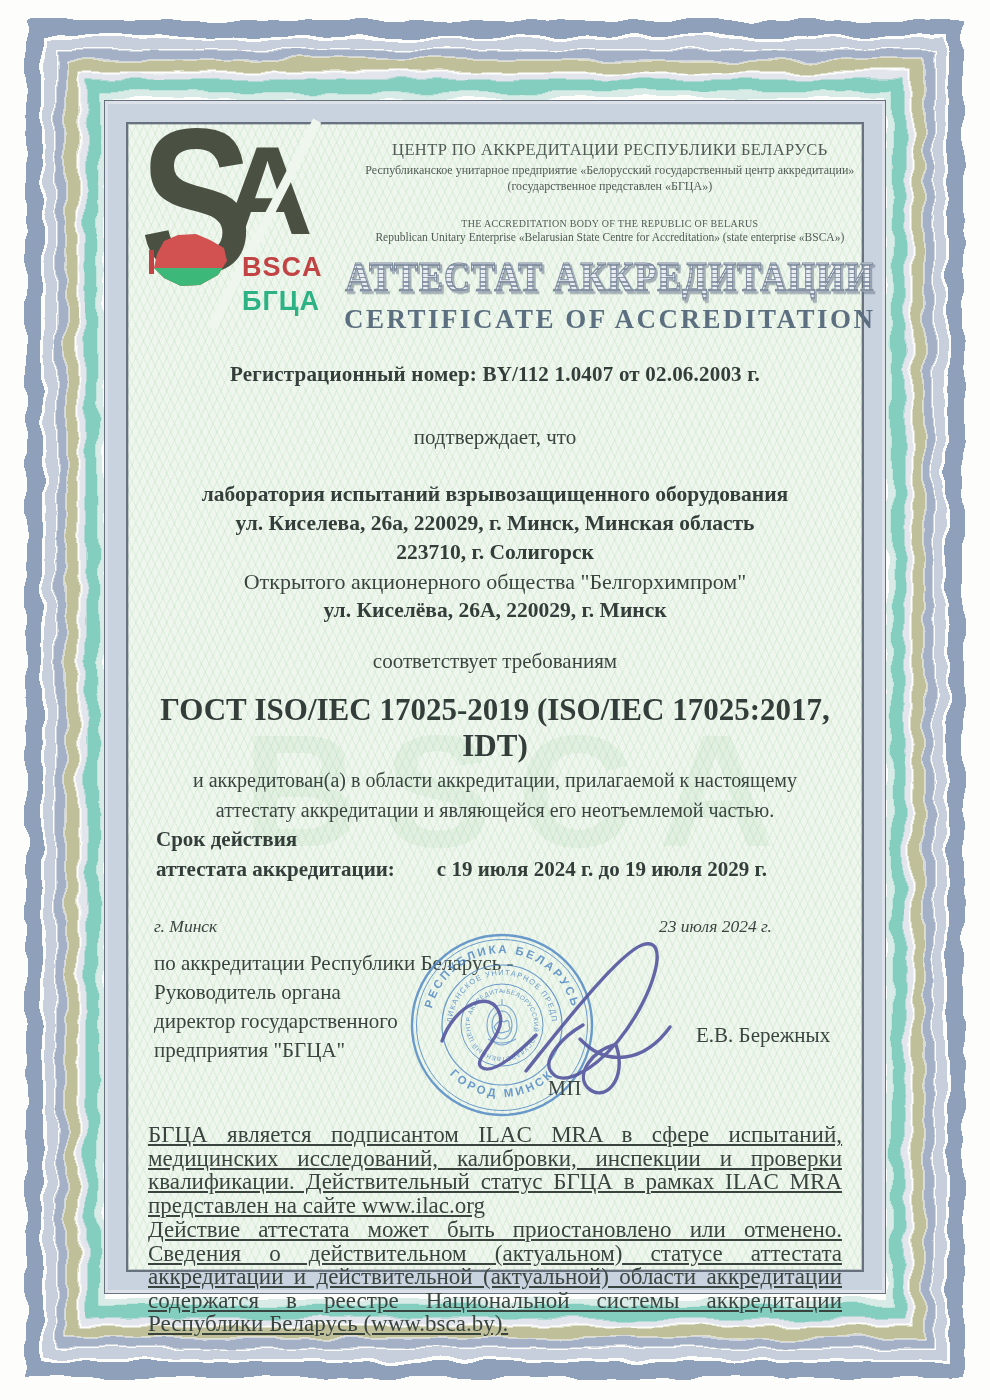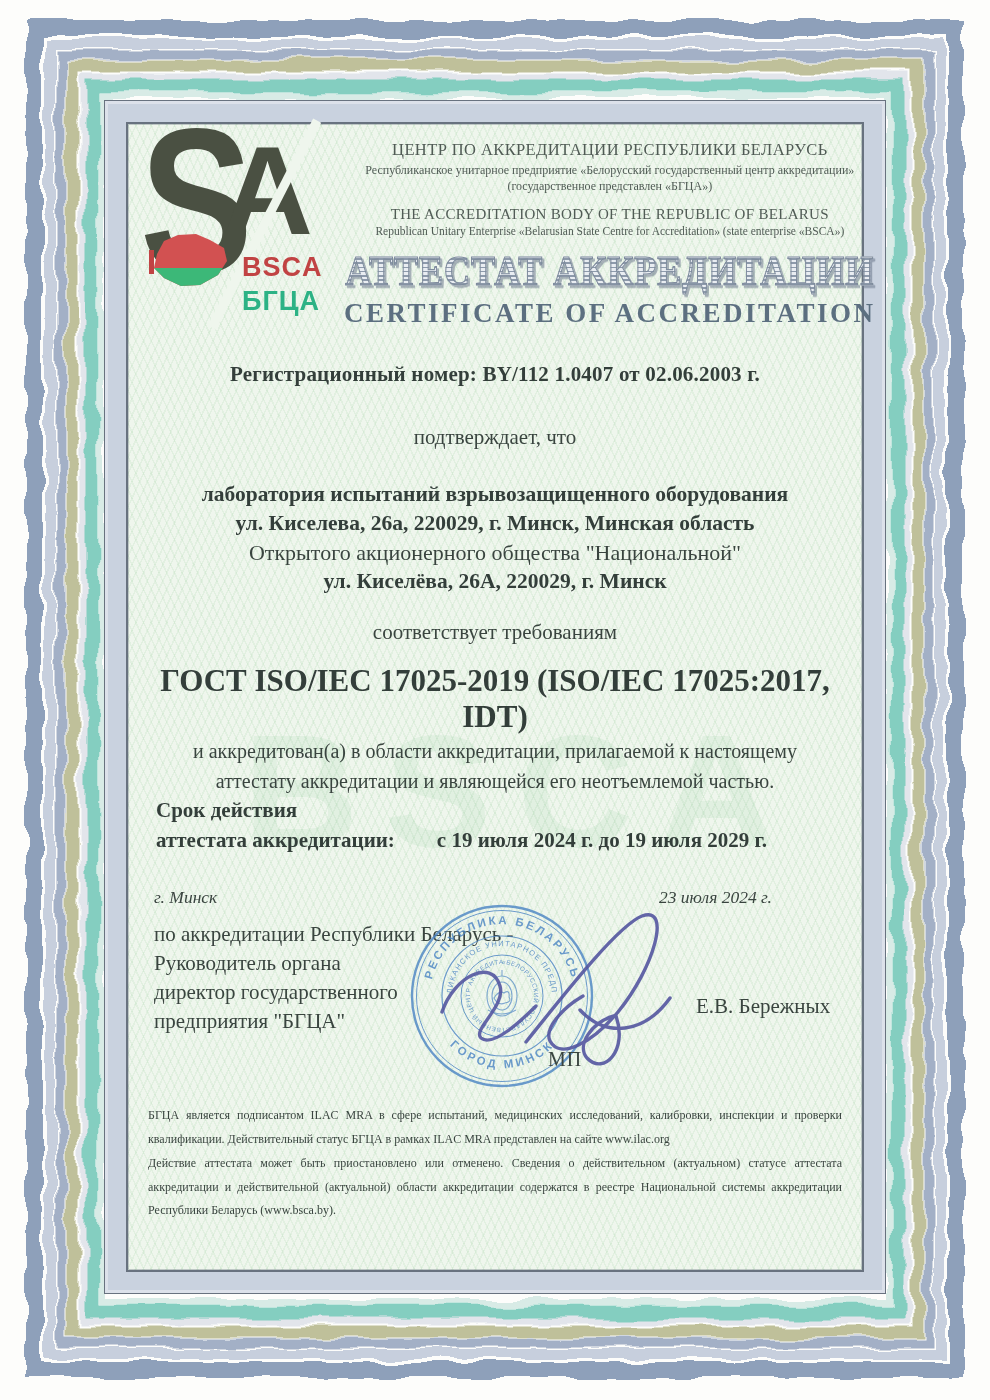--- a/index.html
+++ b/index.html
@@ -48,21 +48,21 @@
   .logo-map{position:absolute;left:0px;top:92px;}
   .logo-bsca{position:absolute;left:94px;top:116px;font-family:"Liberation Sans",sans-serif;
              font-weight:700;font-size:27px;color:#c14343;letter-spacing:1px;}
   .logo-bgca{position:absolute;left:94px;top:150px;font-family:"Liberation Sans",sans-serif;
              font-weight:700;font-size:27px;color:#2cb285;letter-spacing:1px;}
 
   .header-col{flex:1;text-align:center;padding-top:4px;color:#505b55;}
   .h-org-ru{font-size:16.5px;letter-spacing:.4px;}
   .h-ent-ru{font-size:12px;margin-top:3px;}
   .h-ent-ru2{font-size:12px;margin-top:1px;}
-  .h-org-en{font-size:15px;margin-top:12px;letter-spacing:.3px;}
+  .h-org-en{font-size:10px;margin-top:24px;letter-spacing:.3px;}
   .h-ent-en{font-size:11.5px;margin-top:2px;}
 
   .title-ru{
     margin-top:13px;font-weight:700;font-size:36px;line-height:1.05;letter-spacing:1px;
     white-space:nowrap;color:#b6c0cc;
     background:repeating-linear-gradient(180deg,#8d9aab 0 1.5px,#e9edf2 1.5px 3.5px);
     -webkit-background-clip:text;background-clip:text;-webkit-text-fill-color:transparent;
     -webkit-text-stroke:1px #7f8c9d;
     filter:drop-shadow(2px 2.5px 0 rgba(105,118,138,.55));
     transform:scaleY(1.18);transform-origin:center top;
@@ -92,21 +92,21 @@
 
   
   .sign-area{position:relative;height:172px;margin-top:10px;}
   .position-lines{position:absolute;left:6px;top:2px;font-size:21px;line-height:29px;}
   .seal{position:absolute;left:258px;top:-18px;opacity:.82;}
   .autograph{position:absolute;left:272px;top:-28px;}
   .sign-name{position:absolute;left:548px;top:76px;font-size:21px;}
   .sign-mp{position:absolute;left:400px;top:130px;font-size:20px;letter-spacing:1px;}
 
   
-  .footer{margin-top:14px;font-size:12px;line-height:23.5px;text-align:justify;}
+  .footer{margin-top:4px;font-size:23px;line-height:23.5px;text-align:justify;text-decoration:underline;}
   .footer p{margin:0 0 1px 0;}
 </style>
 </head>
 <body>
 
 <div class="paper">
 
   <svg class="border-art" width="942" height="1362" viewBox="0 0 942 1362">
     <defs>
       <filter id="wavy" x="-4%" y="-4%" width="108%" height="108%">
@@ -164,21 +164,22 @@
             <div class="title-en">CERTIFICATE OF ACCREDITATION</div>
           </div>
         </div>
 
         <div class="reg-line c">Регистрационный номер: BY/112 1.0407 от 02.06.2003 г.</div>
         <div class="confirms c">подтверждает, что</div>
 
         <div class="subject c">
           <div class="b">лаборатория испытаний взрывозащищенного оборудования</div>
           <div class="b">ул. Киселева, 26а, 220029, г. Минск, Минская область</div>
-          <div class="r">Открытого акционерного общества "Национальной"</div>
+          <div class="b">223710, г. Солигорск</div>
+          <div class="r">Открытого акционерного общества "Белгорхимпром"</div>
           <div class="b">ул. Киселёва, 26А, 220029, г. Минск</div>
         </div>
 
         <div class="meets c">соответствует требованиям</div>
         <div class="standard c">ГОСТ ISO/IEC 17025-2019 (ISO/IEC 17025:2017, IDT)</div>
         <div class="scope c">и аккредитован(а) в области аккредитации, прилагаемой к настоящему</div>
         <div class="scope c">аттестату аккредитации и являющейся его неотъемлемой частью.</div>
 
         <div class="validity">
           <div>Срок действия</div>

